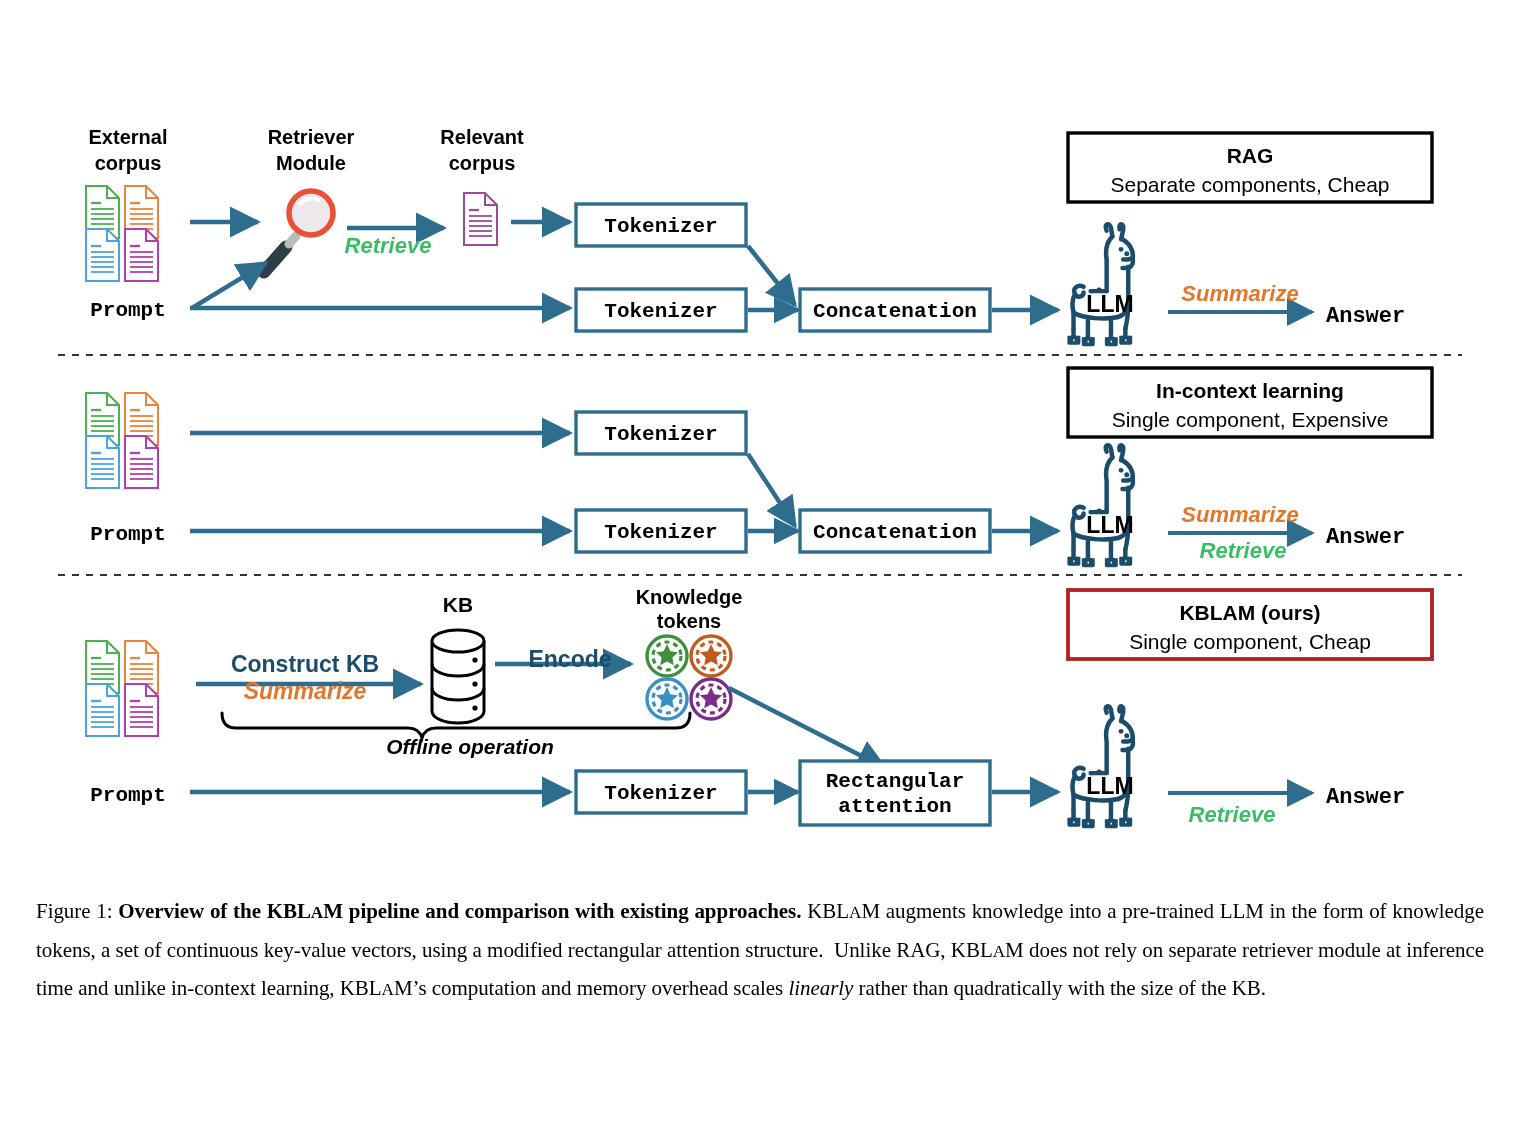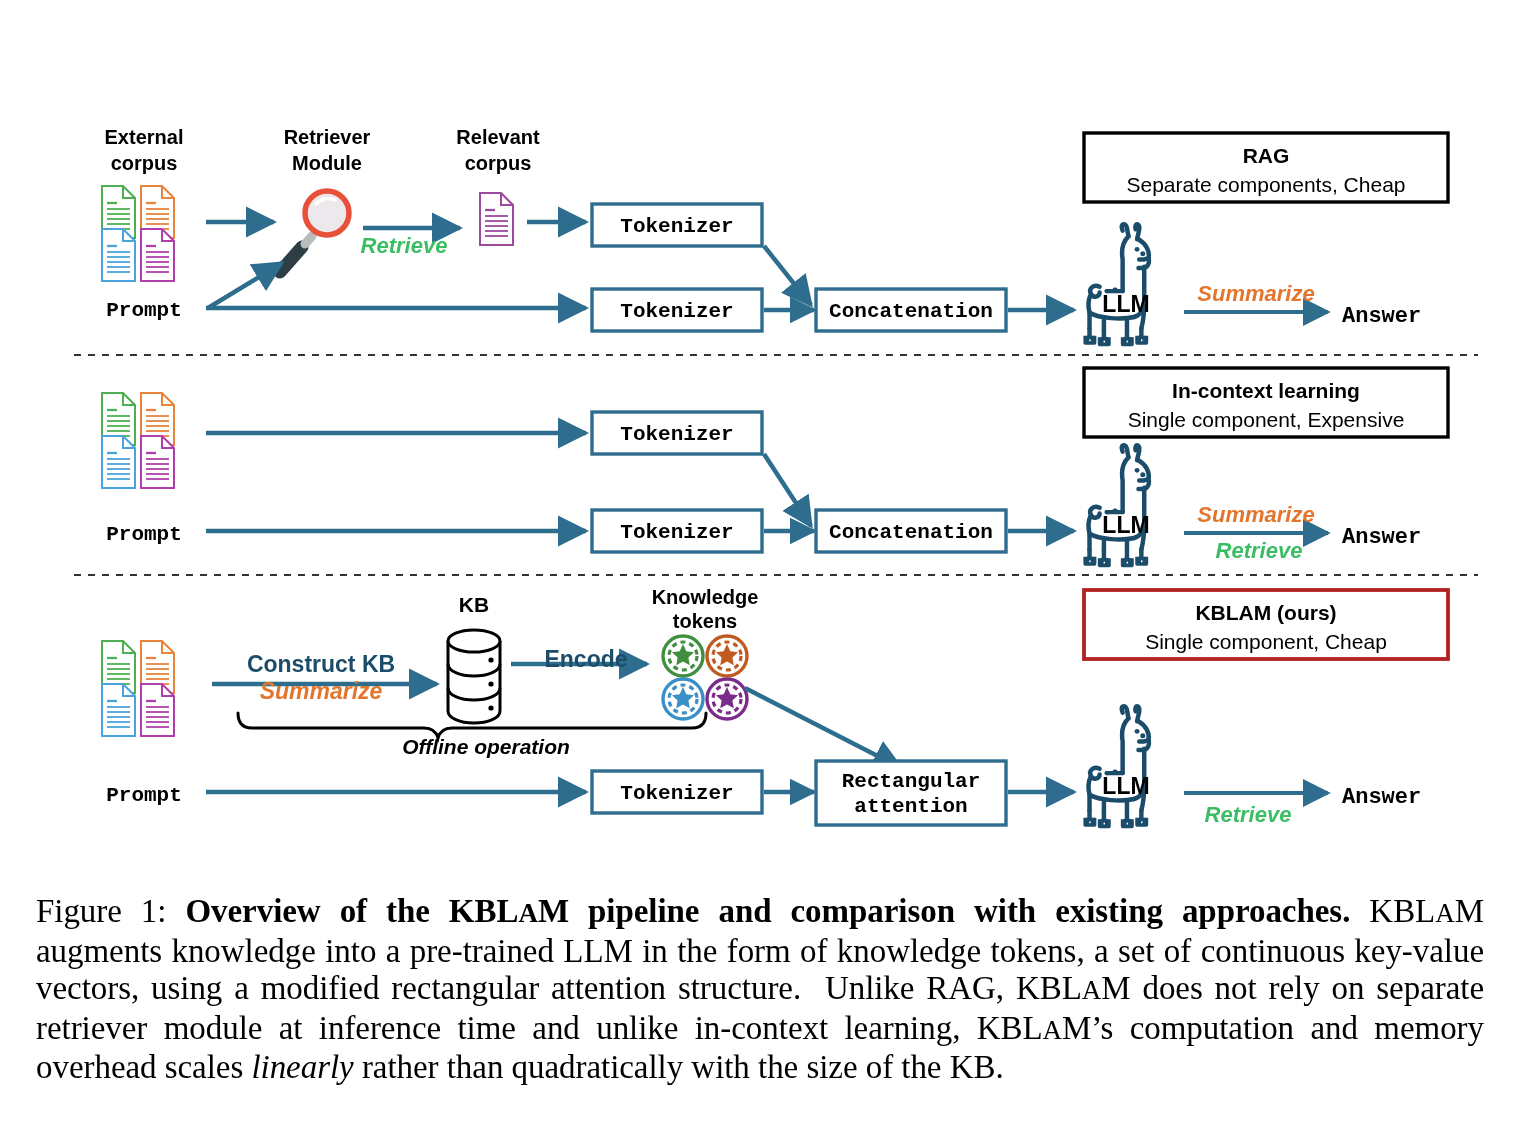--- a/index.html
+++ b/index.html
@@ -8,33 +8,33 @@
     background: #ffffff;
   }
   body {
     width: 1520px; height: 1122px;
     position: relative;
     font-family: "Liberation Sans", sans-serif;
     overflow: hidden;
   }
   #figure {
     position: absolute;
-    left: 16px; top: 0;
+    left: 0; top: 0;
     width: 1444px; height: 880px;
   }
   #figure svg { display: block; }
 
   
   #caption {
     position: absolute;
     left: 36px;
     top: 893px;
     width: 1448px;
     font-family: "Liberation Serif", serif;
-    font-size: 33px;
+    font-size: 21px;
     line-height: 37.5px;
     color: #000;
     text-align: justify;
     text-justify: inter-word;
     letter-spacing: -0.05px;
   }
   #caption .bold { font-weight: bold; }
   #caption .ital { font-style: italic; }
   .kbl { white-space: nowrap; }
   .kbl .s { font-size: 0.82em; }

